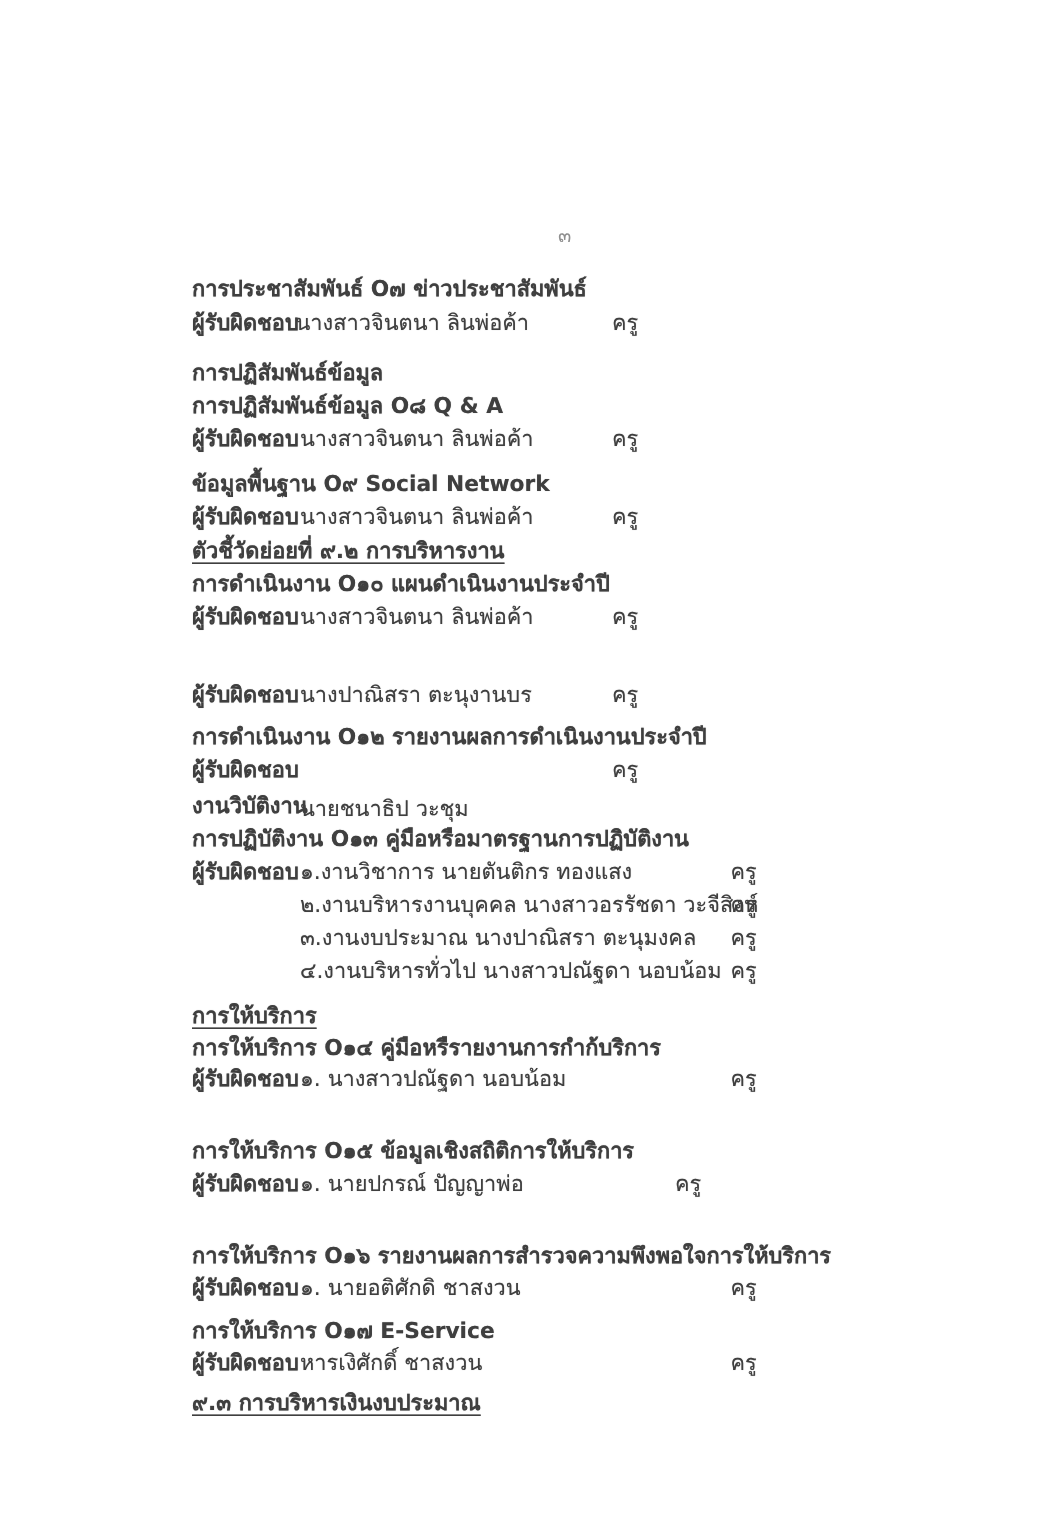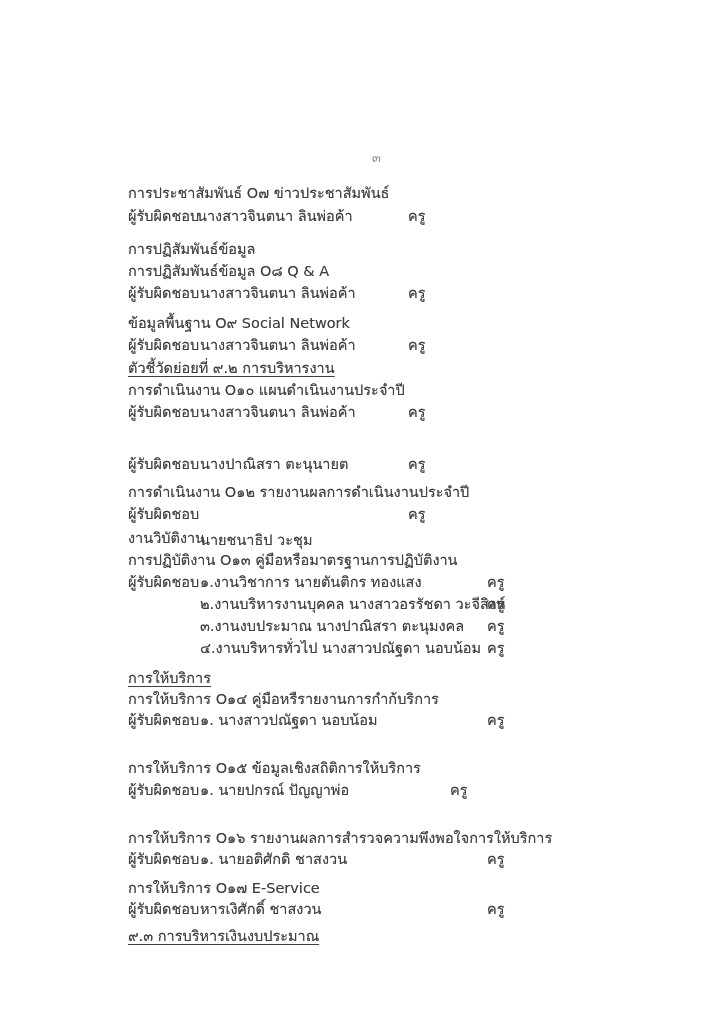--- a/index.html
+++ b/index.html
@@ -16,21 +16,21 @@
     font-family: "DejaVu Sans", "Liberation Sans", sans-serif;
   }
   .part {
     position: absolute;
     white-space: nowrap;
     font-size: 14.5px;
     line-height: 20px;
     color: #3f3f3f;
     text-shadow: 0 0 0.5px rgba(70,70,70,0.55);
   }
-  .b { font-weight: normal; }
+  .b { font-weight: bold; }
   .u { text-decoration: underline; text-underline-offset: 3px; }
   .pagenum {
     font-size: 13px;
     color: #8f8f8f;
     text-shadow: none;
   }
 </style>
 </head>
 <body>
 
@@ -54,21 +54,21 @@
   <span class="part" style="top:335px;left:200px">นางสาวจินตนา ลินพ่อค้า</span>
   <span class="part" style="top:335px;left:408px">ครู</span>
 
   <span class="part b u" style="top:358px;left:128px">ตัวชี้วัดย่อยที่ ๙.๒ การบริหารงาน</span>
   <span class="part b" style="top:380px;left:128px">การดำเนินงาน O๑๐ แผนดำเนินงานประจำปี</span>
   <span class="part b" style="top:402px;left:128px">ผู้รับผิดชอบ</span>
   <span class="part" style="top:402px;left:200px">นางสาวจินตนา ลินพ่อค้า</span>
   <span class="part" style="top:402px;left:408px">ครู</span>
 
   <span class="part b" style="top:454px;left:128px">ผู้รับผิดชอบ</span>
-  <span class="part" style="top:454px;left:200px">นางปาณิสรา ตะนุนายต</span>
+  <span class="part" style="top:454px;left:200px">นางปาณิสรา ตะนุงานบร</span>
   <span class="part" style="top:454px;left:408px">ครู</span>
 
   <span class="part b" style="top:482px;left:128px">การดำเนินงาน O๑๒  รายงานผลการดำเนินงานประจำปี</span>
   <span class="part b" style="top:504px;left:128px">ผู้รับผิดชอบ</span>
   <span class="part" style="top:530px;left:200px">นายชนาธิป วะชุม</span>
   <span class="part" style="top:504px;left:408px">ครู</span>
 
   <span class="part b" style="top:528px;left:128px">งานวิบัติงาน</span>
   <span class="part b" style="top:550px;left:128px">การปฏิบัติงาน O๑๓  คู่มือหรือมาตรฐานการปฏิบัติงาน</span>
   <span class="part b" style="top:572px;left:128px">ผู้รับผิดชอบ</span>

